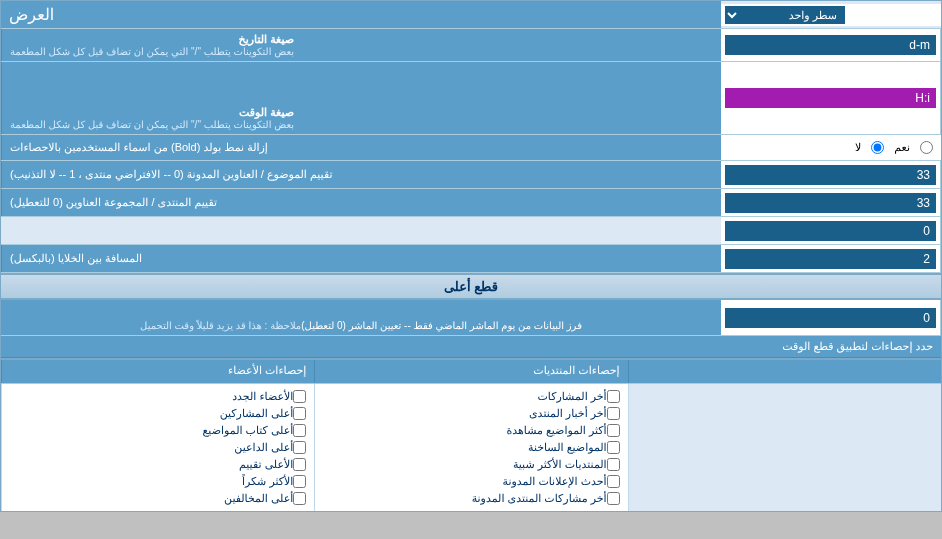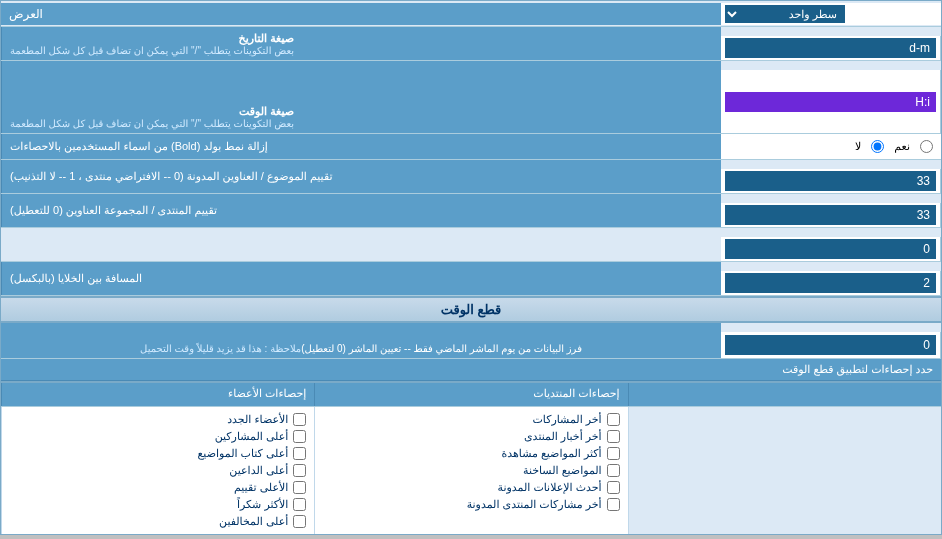--- a/index.html
+++ b/index.html
@@ -38,21 +38,20 @@
     }
 
     .row-input {
       width: 220px;
       background: #fff;
       display: flex;
       align-items: center;
       justify-content: flex-end;
       padding: 2px 4px;
       border-right: 1px solid #aaccdd;
-      margin-top: 9px;
     }
 
     .row-input input[type="text"] {
       width: 100%;
       background: #1a5f8a;
       color: #fff;
       border: none;
       padding: 3px 6px;
       font-size: 12px;
       text-align: right;
@@ -67,21 +66,21 @@
       border-bottom: 1px solid #aaccdd;
       background: #dce9f5;
     }
 
     .top-row-label {
       flex: 1;
       background: #5b9ec9;
       color: #fff;
       padding: 4px 8px;
       text-align: right;
-      font-size: 12px;
+      font-size: 16px;
       display: flex;
       align-items: center;
       justify-content: flex-end;
     }
 
     .top-row-select {
       width: 220px;
       background: #fff;
       display: flex;
       align-items: center;
@@ -163,21 +162,20 @@
       padding: 4px 8px;
     }
 
     .stats-col.empty {
       background: #dce9f5;
     }
 
     .stats-item {
       display: flex;
       align-items: center;
-      gap: 5px;
       padding: 2px 0;
       font-size: 11px;
       color: #003366;
       direction: rtl;
     }
 
     .stats-item input[type="checkbox"] {
       margin: 0;
     }
 
@@ -252,21 +250,21 @@
     <div class="row-label">
       <div style="text-align:right;">
         <div style="font-weight:bold;">صيغة التاريخ</div>
         <div style="font-size:10px; color:#d0eaff;">بعض التكوينات يتطلب "/" التي يمكن ان تضاف قبل كل شكل المطعمة</div>
       </div>
     </div>
   </div>
 
   <div class="row">
     <div class="row-input">
-      <input type="text" style="width: 100%; background: #6d28d9; color: rgb(255, 255, 255); border: none; padding: 3px 6px; font-size: 12px; text-align: right; direction: ltr;" value="H:i">
+      <input type="text" style="width: 100%; background: #a21caf; color: rgb(255, 255, 255); border: none; padding: 3px 6px; font-size: 12px; text-align: right; direction: ltr;" value="H:i">
     </div>
     <div class="row-label">
       <div style="text-align:right;margin-top:40px;">
         <div style="font-weight:bold;">صيغة الوقت</div>
         <div style="font-size:10px; color:#d0eaff;">بعض التكوينات يتطلب "/" التي يمكن ان تضاف قبل كل شكل المطعمة</div>
       </div>
     </div>
   </div>
 
   <div class="radio-row">
@@ -312,21 +310,21 @@
   <div class="row">
     <div class="row-input">
       <input type="text" style="width: 100%; background: rgb(26, 95, 138); color: rgb(255, 255, 255); border: none; padding: 3px 6px; font-size: 12px; text-align: right; direction: ltr;" value="2">
     </div>
     <div class="row-label">
       <span>المسافة بين الخلايا (بالبكسل)</span>
     </div>
   </div>
 
   <div class="cutoff-header">
-    <span>قطع الوقت</span>
+    <span>قطع أعلى</span>
   </div>
 
   <div class="cutoff-note-row">
     <div class="row-input" style="align-items:center;">
       <input type="text" style="width: 100%; background: rgb(26, 95, 138); color: rgb(255, 255, 255); border: none; padding: 3px 6px; font-size: 12px; text-align: right; direction: ltr;" value="0">
     </div>
     <div class="cutoff-note-label">
       <span>فرز البيانات من يوم الماشر الماضي فقط -- تعيين الماشر (0 لتعطيل)</span>
       <span class="note-text">ملاحظة : هذا قد يزيد قليلاً وقت التحميل</span>
     </div>
@@ -360,20 +358,24 @@
         <div class="stats-item">
           <input type="checkbox" style="">
           <span>أكثر المواضيع مشاهدة</span>
         </div>
         <div class="stats-item">
           <input type="checkbox" style="">
           <span>المواضيع الساخنة</span>
         </div>
         <div class="stats-item">
           <input type="checkbox" style="">
+          <span>المنتديات الأكثر شبية</span>
+        </div>
+        <div class="stats-item">
+          <input type="checkbox" style="">
           <span>أحدث الإعلانات المدونة</span>
         </div>
         <div class="stats-item">
           <input type="checkbox" style="">
           <span>أخر مشاركات المنتدى المدونة</span>
         </div>
       </div>
 
       <div class="stats-col">
         <div class="stats-item">

